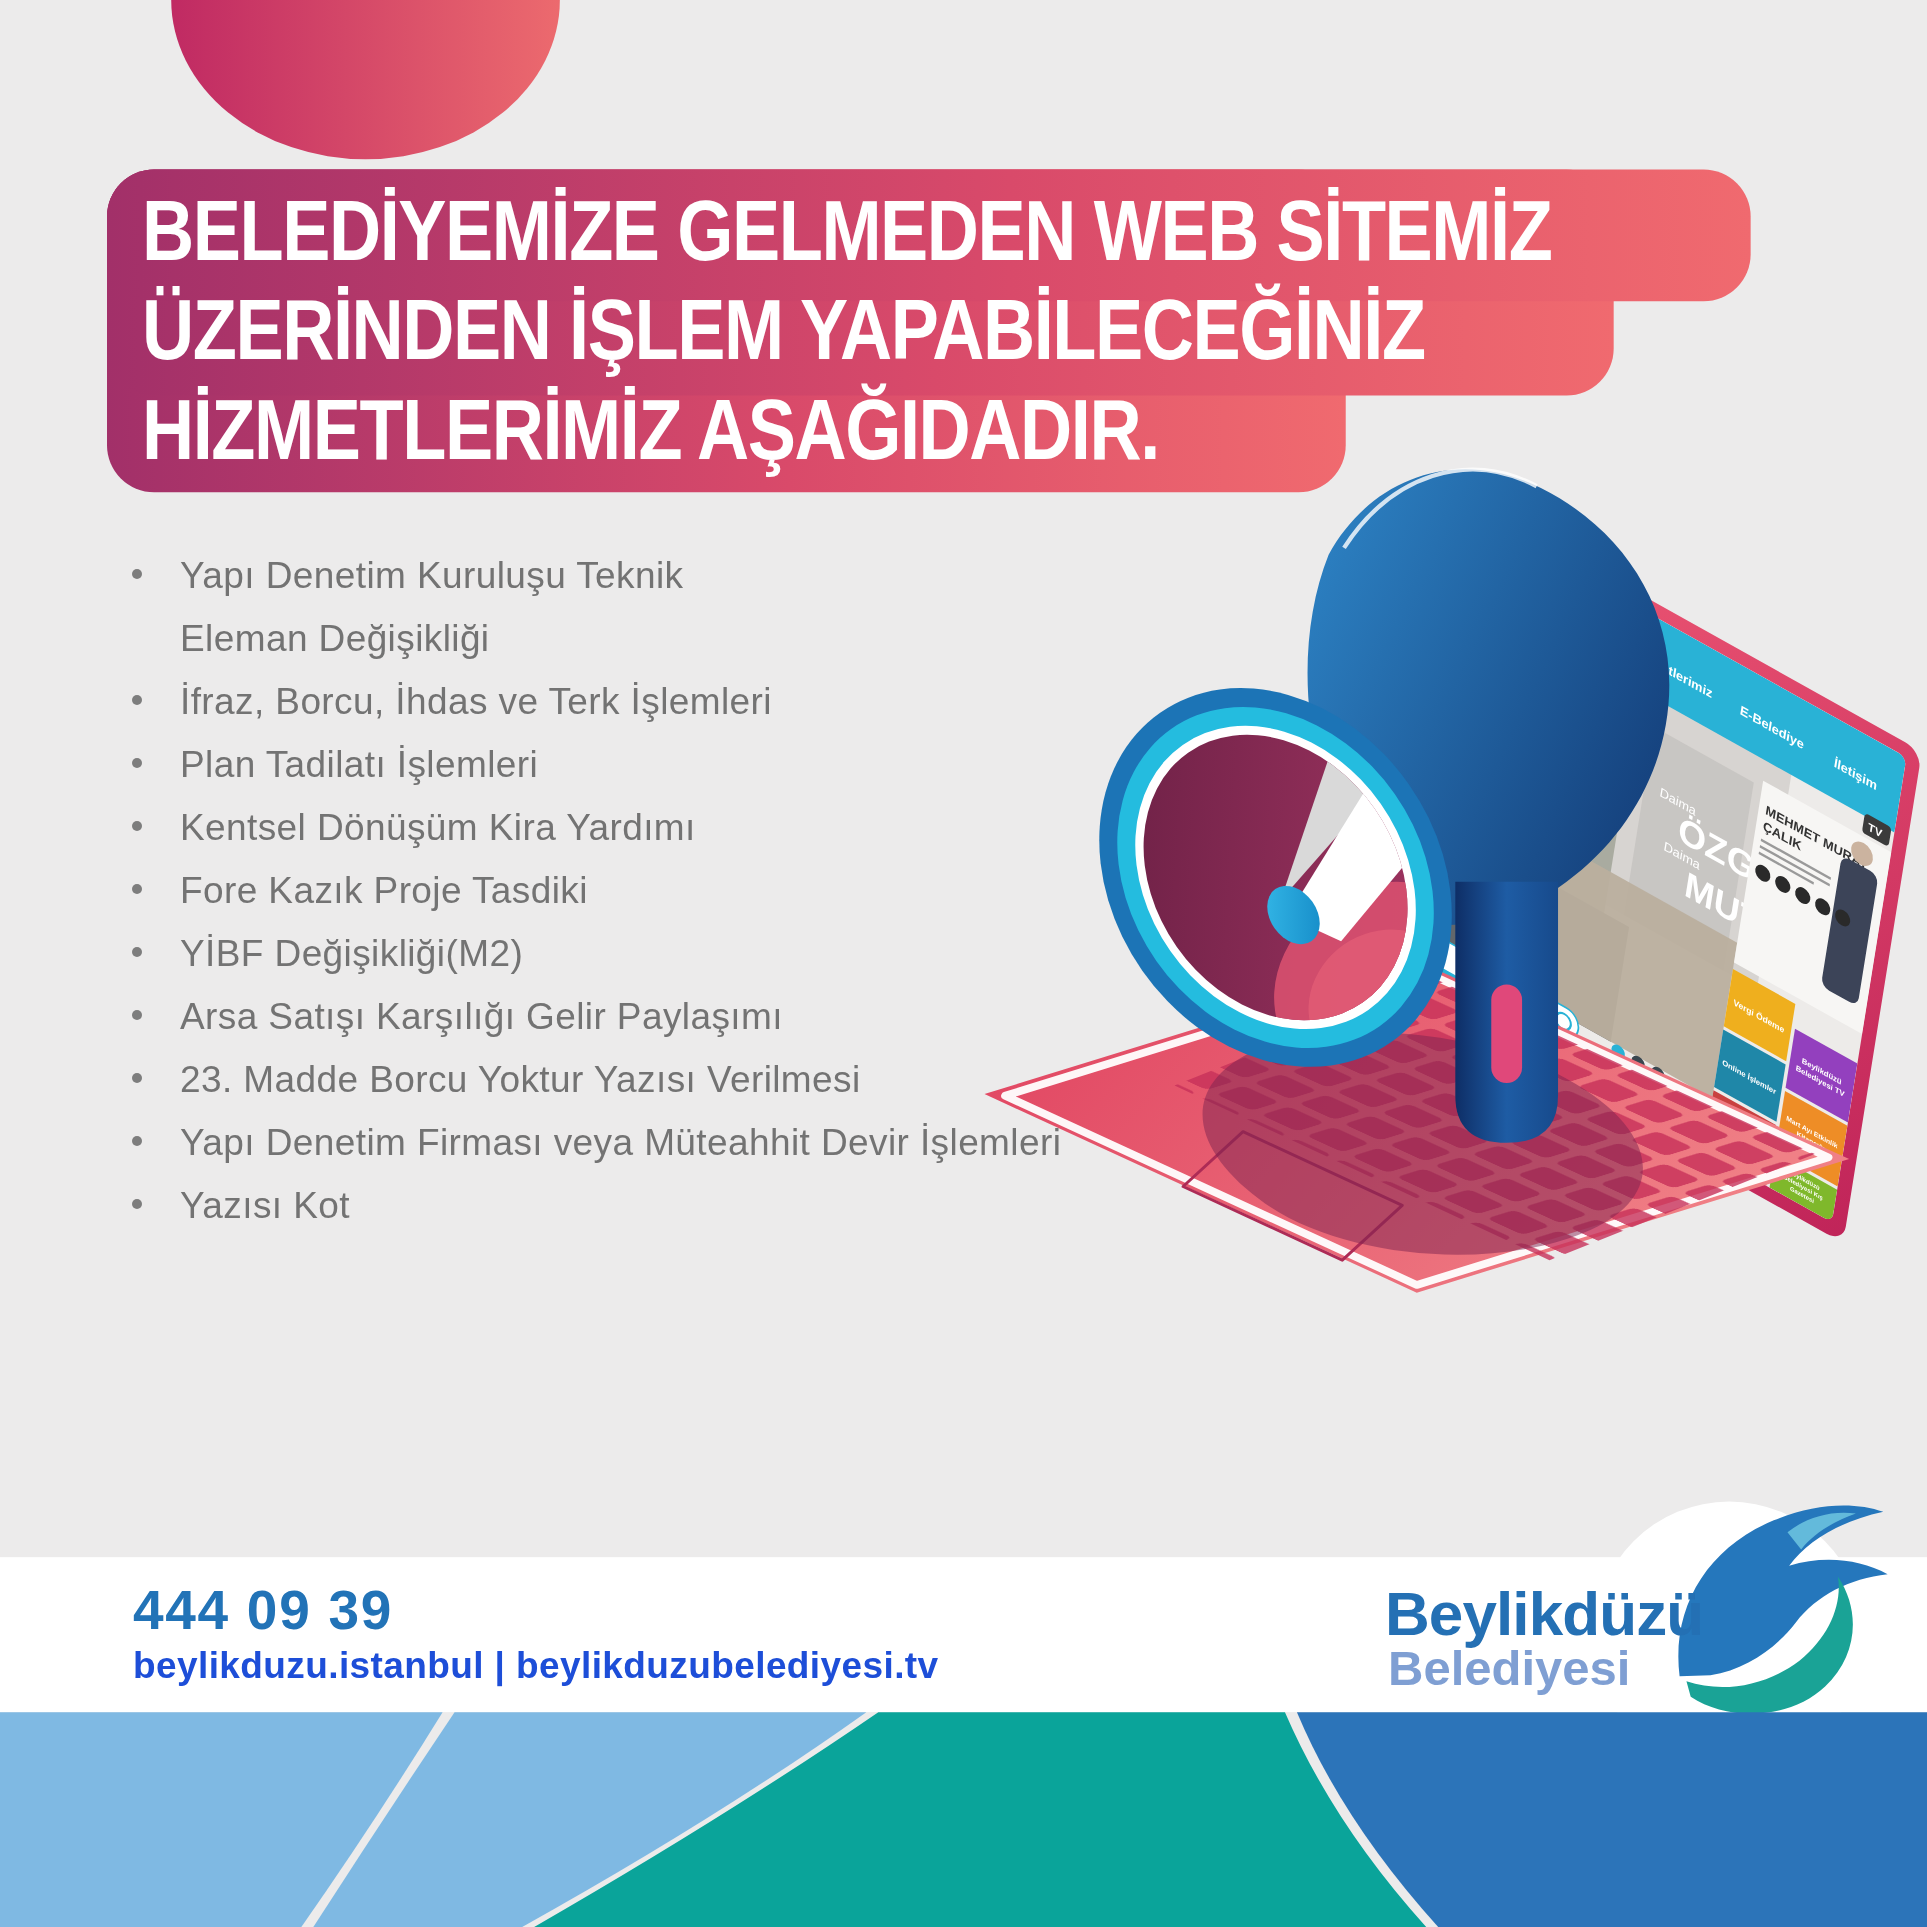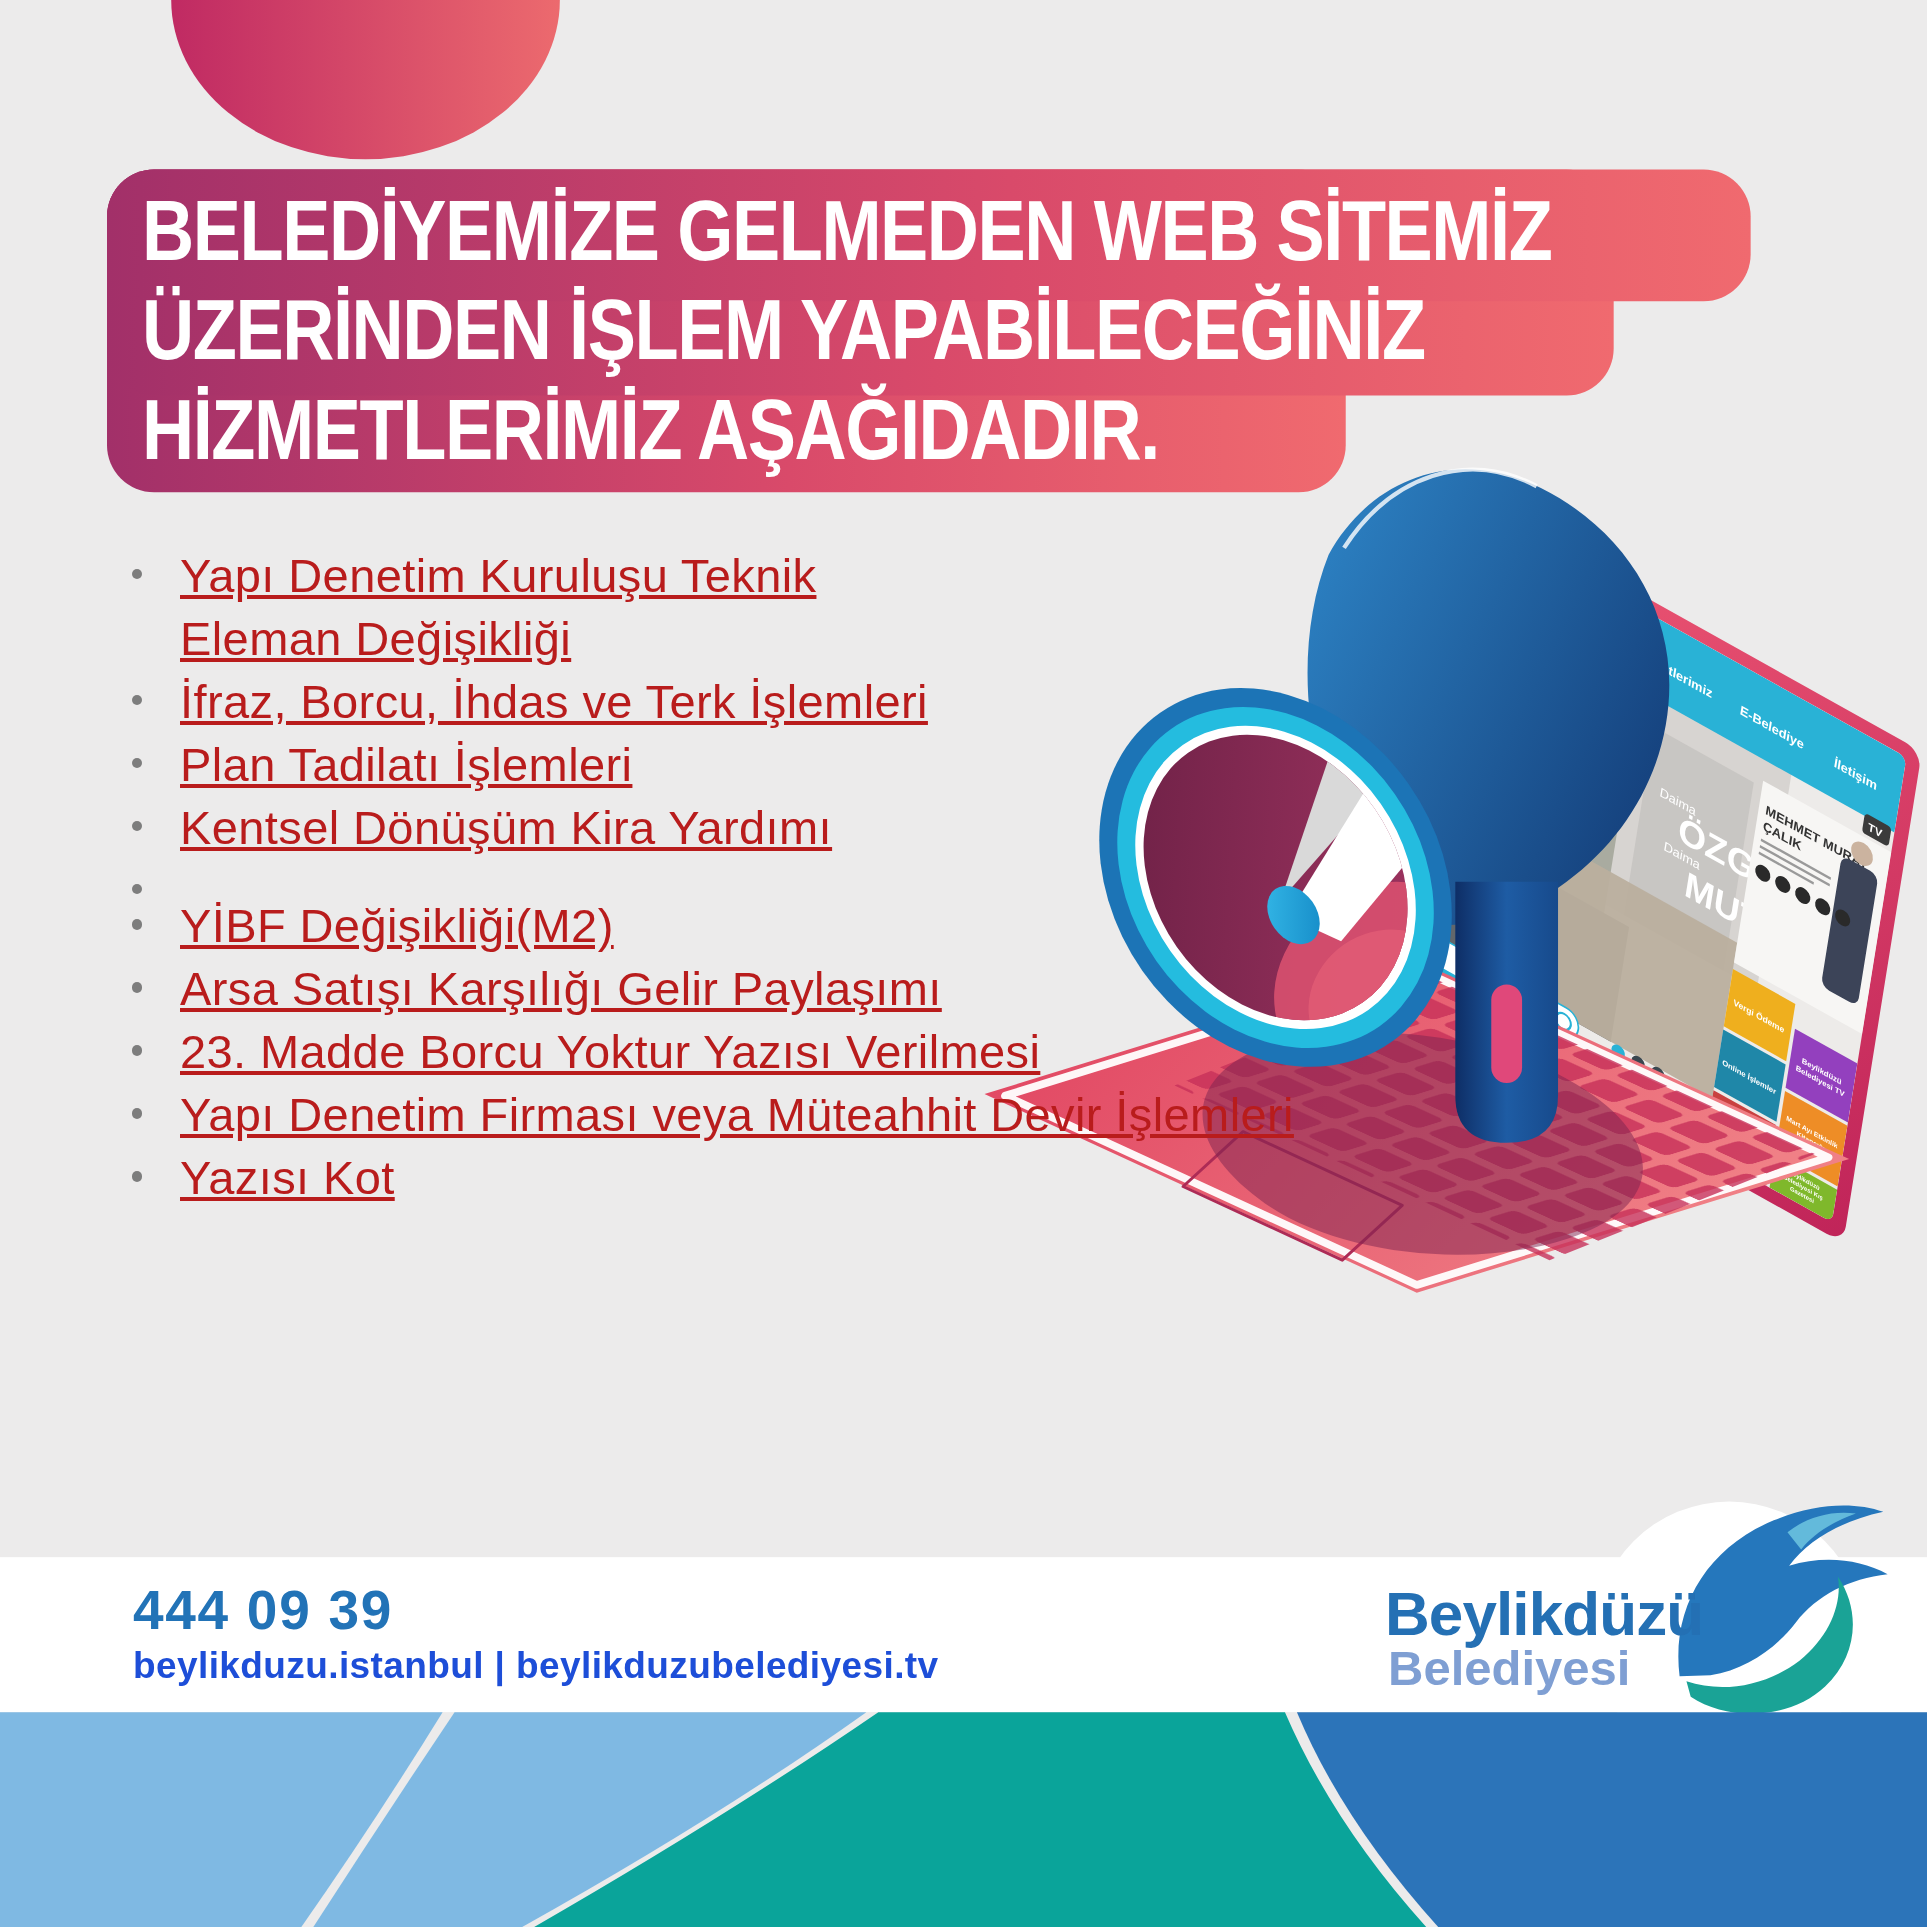--- a/index.html
+++ b/index.html
@@ -16,22 +16,22 @@
     transform:scaleX(.85);transform-origin:0 0;
   }
   
   .services{position:absolute;left:125px;top:544px;width:1216px;}
   .svc{display:flex;align-items:flex-start;}
   .svc .dot{
     width:55px;flex:0 0 55px;padding-top:25px;
   }
   .svc .dot i{display:block;width:10.3px;height:10.3px;border-radius:50%;background:#7d7d7d;margin-left:6.8px;}
   .svc .txt{
-    font-size:47px;line-height:63px;color:#b91c1c;letter-spacing:0.4px;
-    white-space:pre-line;font-weight:400;text-decoration:underline;
+    font-size:37px;line-height:63px;color:#737373;letter-spacing:0.4px;
+    white-space:pre-line;font-weight:400;
   }
   
   .footer-phone{
     position:absolute;left:133px;top:1578px;font-size:55px;font-weight:700;
     color:#2273B7;letter-spacing:1.7px;
   }
   .footer-links{
     position:absolute;left:133px;top:1645px;font-size:37px;font-weight:700;
     color:#1d4ed8;letter-spacing:0.4px;
   }
@@ -281,20 +281,21 @@
   <div class="svc">
       <span class="dot">
         <i></i>
       </span>
       <span class="txt">Kentsel Dönüşüm Kira Yardımı</span>
     </div>
   <div class="svc">
       <span class="dot">
         <i></i>
       </span>
+      <span class="txt">Fore Kazık Proje Tasdiki</span>
     </div>
   <div class="svc">
       <span class="dot">
         <i></i>
       </span>
       <span class="txt">YİBF Değişikliği(M2)</span>
     </div>
   <div class="svc">
       <span class="dot">
         <i></i>

